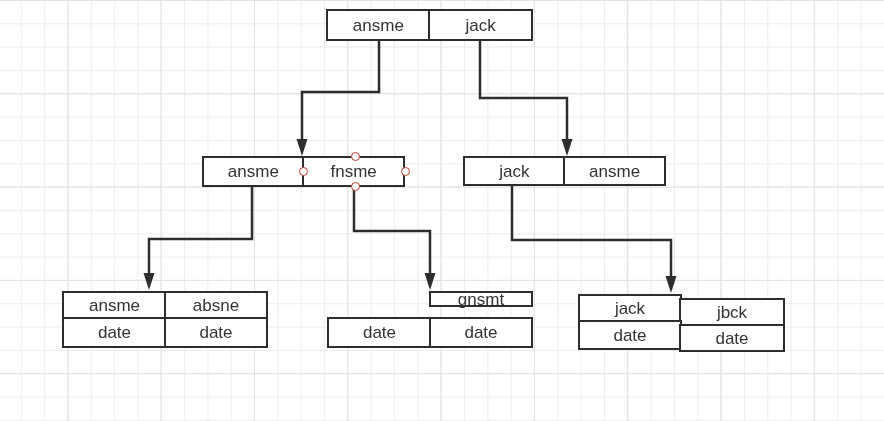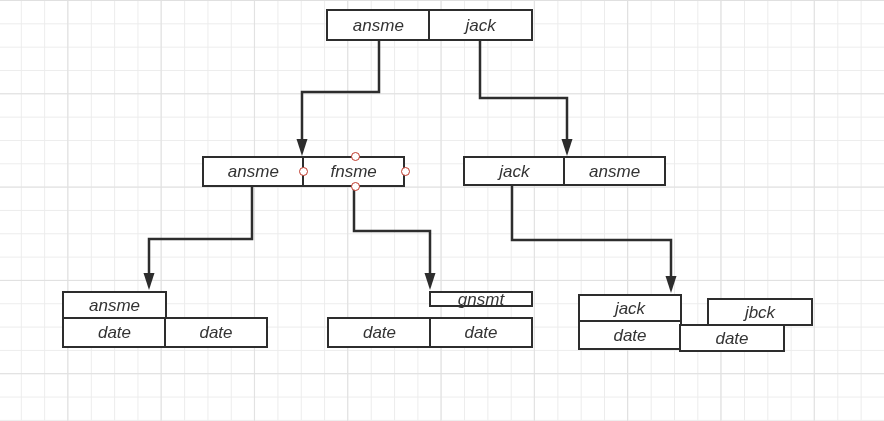--- a/index.html
+++ b/index.html
@@ -19,21 +19,21 @@
       linear-gradient(to right, var(--grid-major-color) 1px, transparent 1px),
       linear-gradient(to bottom, var(--grid-major-color) 1px, transparent 1px),
       linear-gradient(to right, var(--grid-minor-color) 1px, transparent 1px),
       linear-gradient(to bottom, var(--grid-minor-color) 1px, transparent 1px);
     background-size:93.3px 93.3px, 93.3px 93.3px, 23.33px 23.33px, 23.33px 23.33px;
     background-position:-26px 0, 0 0, -2.5px 0, 0 0;
   }
   .wires{position:absolute;left:0;top:0;z-index:1;}
   .wire{fill:none;stroke:var(--stroke-color);stroke-width:2.5;}
   .arrowhead{fill:var(--stroke-color);stroke:none;}
-  .node{position:absolute;z-index:2;font-style:italic;}
+  .node{position:absolute;z-index:2;}
   .hnode{display:flex;}
   .cell{
     box-sizing:border-box;background:#fff;border:2.5px solid var(--stroke-color);
     display:flex;align-items:center;justify-content:center;
     font-size:17px;color:var(--text-color);line-height:1;white-space:nowrap;
   }
   .hnode .cell{flex:1;height:100%;}
   .hnode .cell + .cell{margin-left:-2.5px;}
   .tcell{position:absolute;}
   .handle{
@@ -83,30 +83,31 @@
     <div class="handle" style="left:199px;top:11px;"></div>
   </div>
 
   <div class="node hnode" style="left:463px;top:156px;width:203px;height:30px;">
     <div class="cell">jack</div>
     <div class="cell">ansme</div>
   </div>
 
   <div class="node" style="left:62px;top:291px;width:206px;height:57px;">
     <div class="cell tcell" style="left:0;top:0;width:105px;height:28px;">ansme</div>
+    <div class="cell tcell" style="left:102px;top:0;width:104px;height:28px;">absne</div>
     <div class="cell tcell" style="left:0;top:26px;width:105px;height:31px;">date</div>
     <div class="cell tcell" style="left:102px;top:26px;width:104px;height:31px;">date</div>
   </div>
 
   <div class="node" style="left:327px;top:291px;width:206px;height:57px;">
     <div class="cell tcell" style="left:102px;top:0;width:104px;height:16px;text-align:center;">gnsmt</div>
     <div class="cell tcell" style="left:0;top:26px;width:105px;height:31px;">date</div>
     <div class="cell tcell" style="left:102px;top:26px;width:104px;height:31px;">date</div>
   </div>
 
   <div class="node" style="left:578px;top:294px;width:207px;height:58px;">
     <div class="cell tcell" style="left:0;top:0;width:104px;height:28px;">jack</div>
-    <div class="cell tcell" style="left:101px;top:4px;width:106px;height:28px;margin-left:28px;">jbck</div>
+    <div class="cell tcell" style="left:101px;top:4px;width:106px;height:28px;">jbck</div>
     <div class="cell tcell" style="left:0;top:26px;width:104px;height:30px;">date</div>
     <div class="cell tcell" style="left:101px;top:30px;width:106px;height:28px;">date</div>
   </div>
 
 </div>
 
 </body></html>

